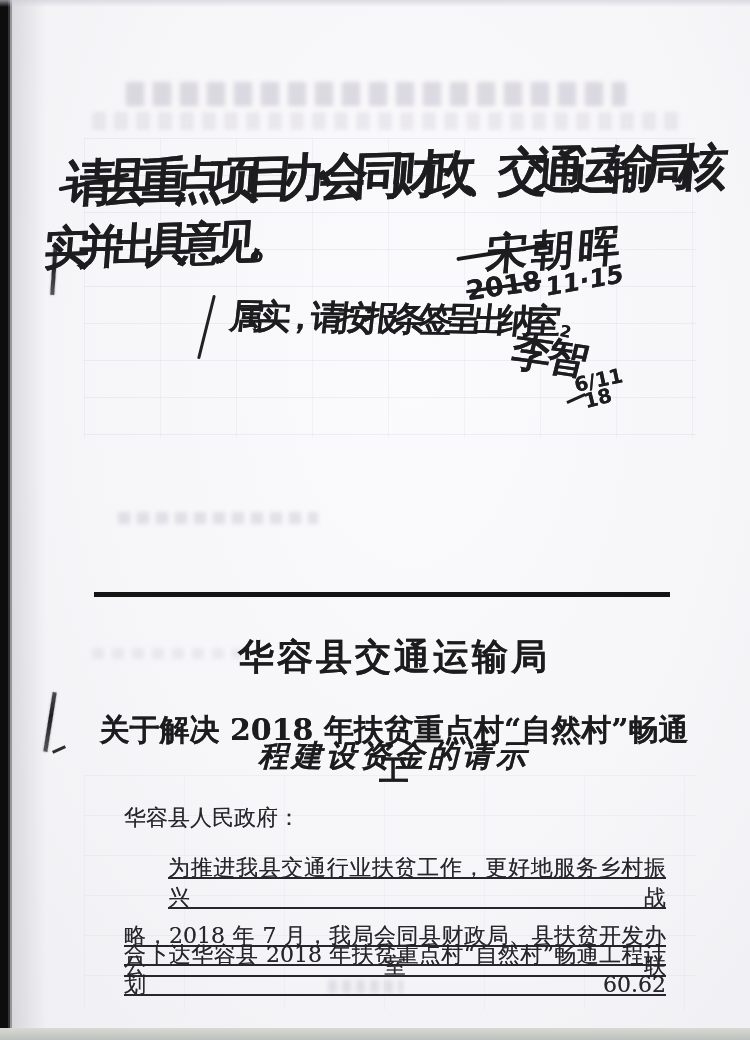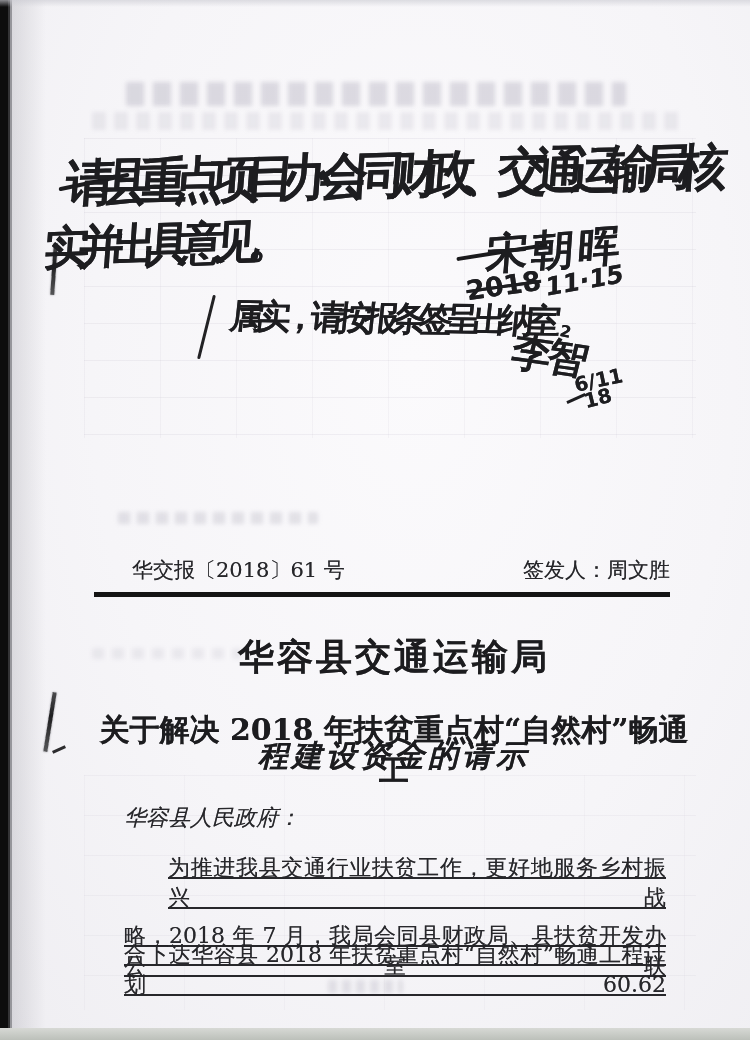--- a/index.html
+++ b/index.html
@@ -70,21 +70,21 @@
   .docno-row{left:94px;top:556px;width:576px;display:flex;justify-content:space-between;
     font-size:21px;color:#26262a;text-shadow:0 0 .4px rgba(0,0,0,.5);}
   .docno-row .left-cell{padding-left:38px;}
   .rule{left:94px;top:592px;width:576px;height:5px;background:#141414;}
   .title-line{left:94px;width:600px;text-align:center;color:#1c1c1f;font-weight:700;
     text-shadow:0 0 .6px rgba(0,0,0,.65);}
   .title1{top:633px;font-size:36px;letter-spacing:3px;}
   .title2{top:710px;font-size:30px;}
   .title3{top:736px;font-size:30px;letter-spacing:4px;font-style:italic;}
   .bodytext{color:#27272b;font-size:22px;text-shadow:0 0 .4px rgba(0,0,0,.5);}
-  .salutation{left:124px;top:803px;font-style:italic;}
+  .salutation{left:124px;top:803px;}
   .bline{text-align:justify;text-align-last:justify;text-decoration:underline;}
   .bline1{left:168px;top:853px;width:498px;}
   .bline2{left:124px;top:896px;width:542px;margin-top:25px;}
   .bline3{left:124px;top:940px;width:542px;}
 </style>
 </head>
 <body>
 
 <div class="page">
 
@@ -109,24 +109,20 @@
   <div class="abs hw hw-date1">11·15</div>
   <div class="abs hw-note2-slash"></div>
   <div class="abs hw hw-note2">属实，请按报条签呈出纳室</div>
   <div class="abs hw hw-sig2">李智</div>
   <div class="abs hw hw-sig2-mark">2</div>
   <div class="abs hw hw-date2a">6/11</div>
   <div class="abs hw-date2-line"></div>
   <div class="abs hw hw-date2b">18</div>
 
 
-  <div class="abs docno-row">
-    <span class="left-cell">华交报〔2018〕61 号</span>
-    <span>签发人：周文胜</span>
-  </div>
 
   <div class="abs rule"></div>
 
   <div class="abs title-line title1">华容县交通运输局</div>
   <div class="abs title-line title2">关于解决 2018 年扶贫重点村“自然村”畅通工</div>
   <div class="abs title-line title3">程建设资金的请示</div>
 
   <div class="abs bodytext salutation">华容县人民政府：</div>
   <div class="abs bodytext bline bline1">为推进我县交通行业扶贫工作，更好地服务乡村振兴战</div>
   <div class="abs bodytext bline bline2">略，2018 年 7 月，我局会同县财政局、县扶贫开发办公室联</div>

